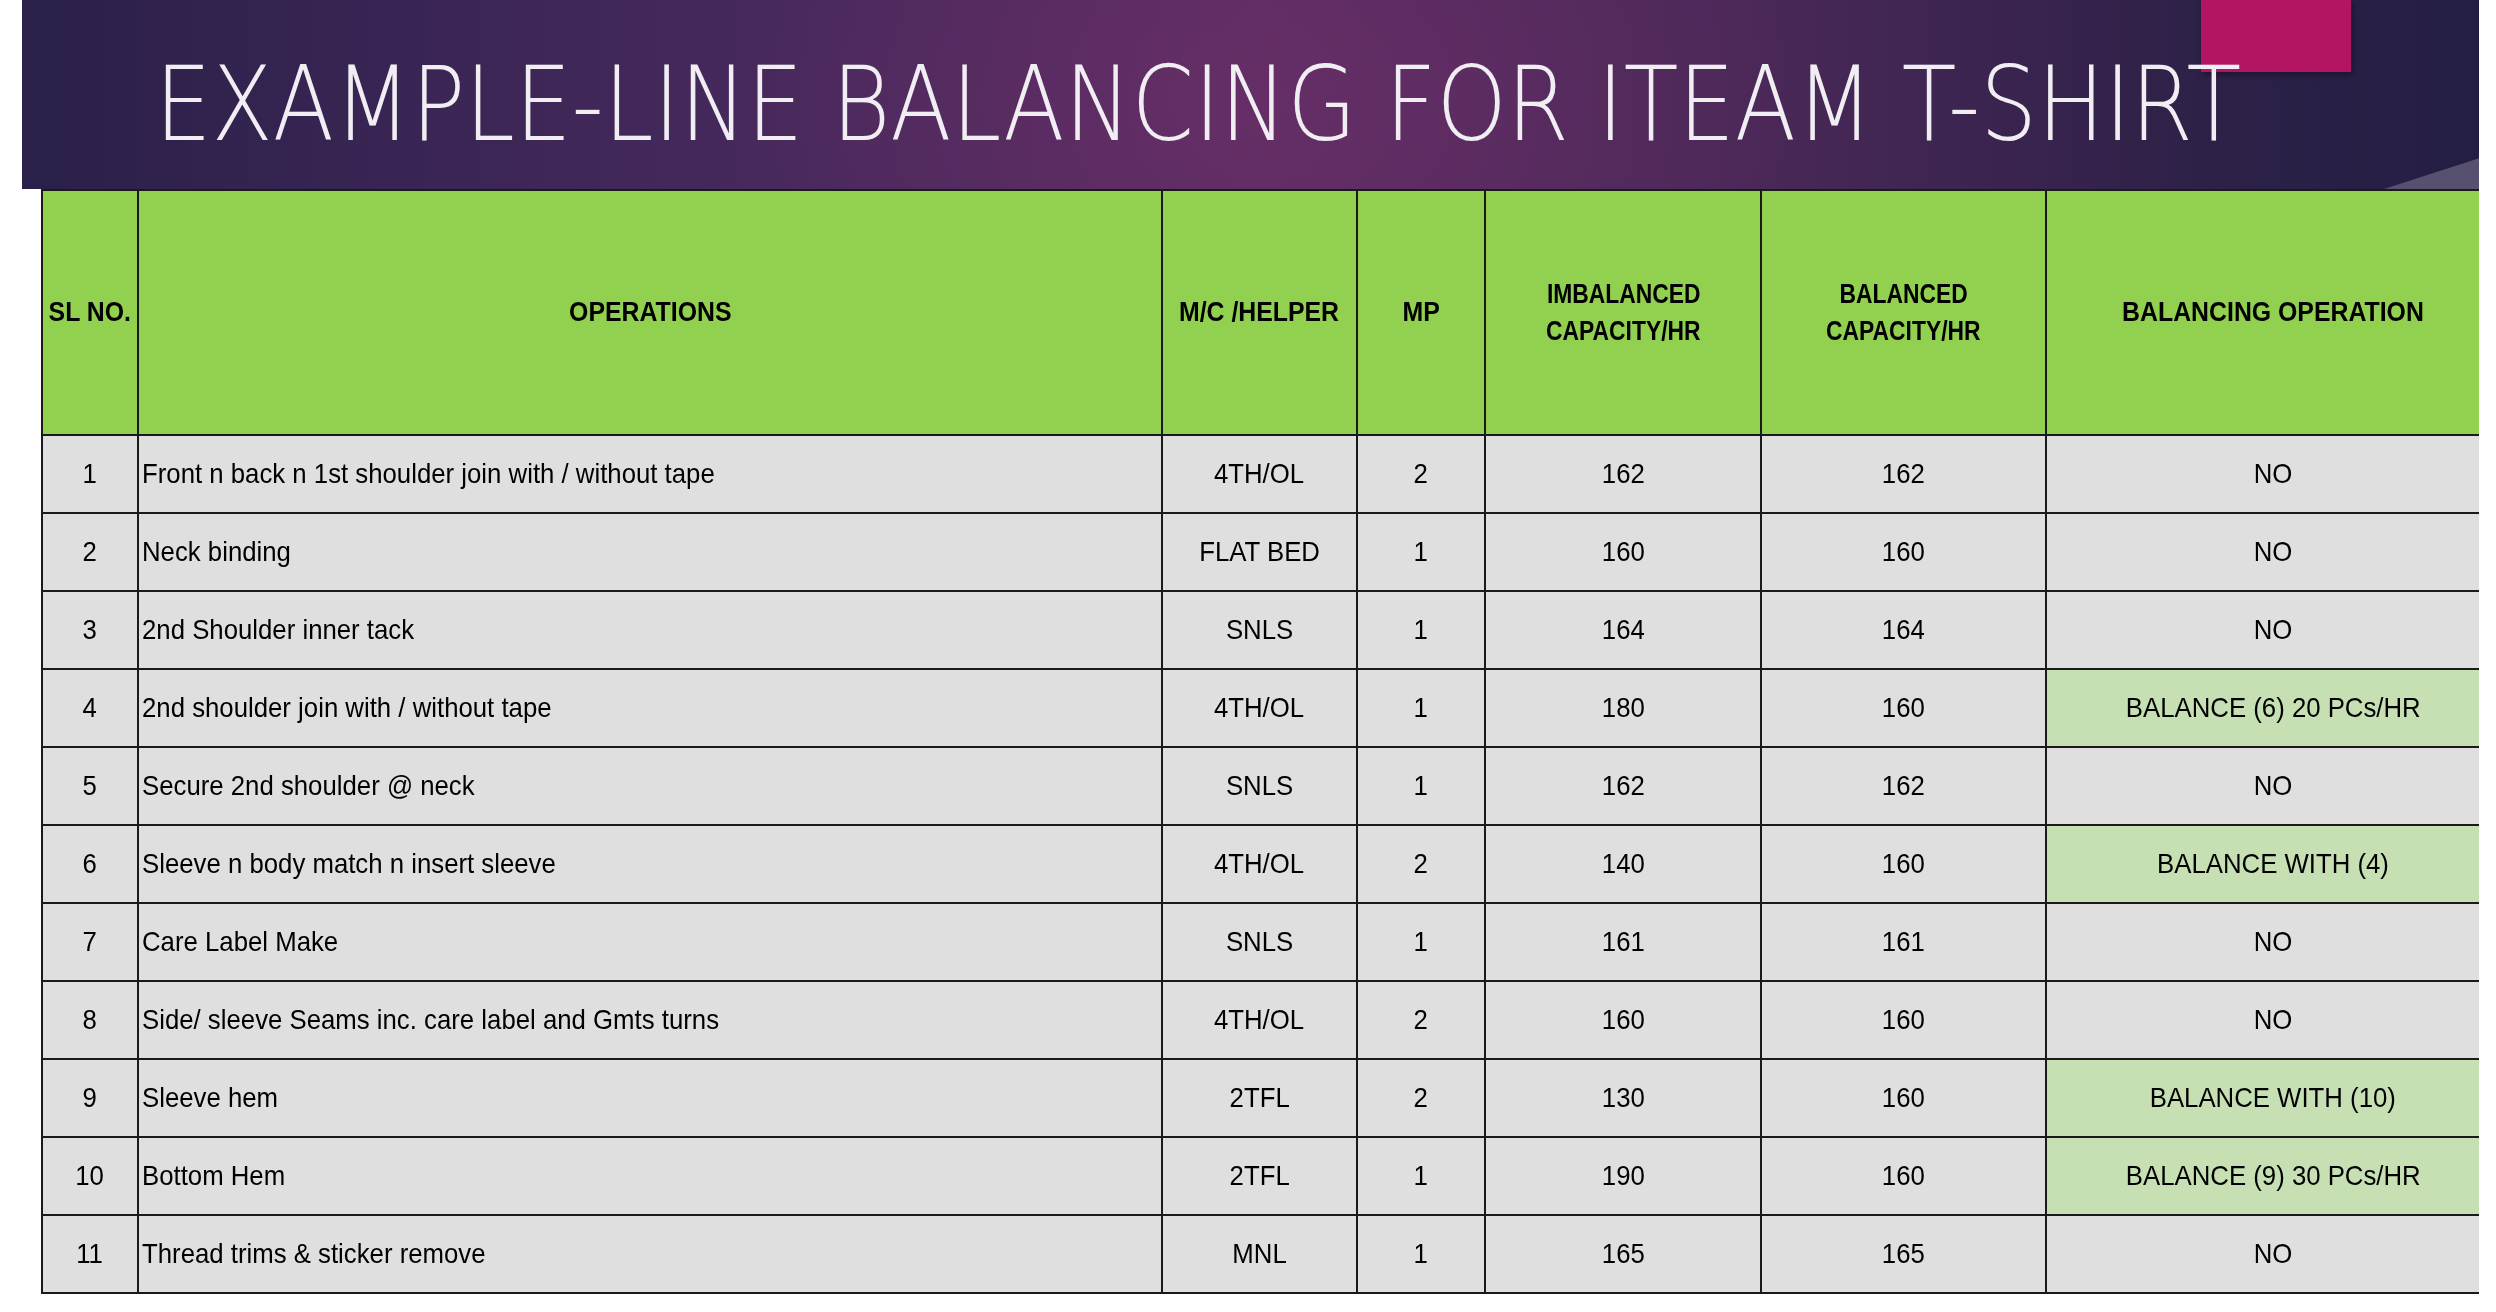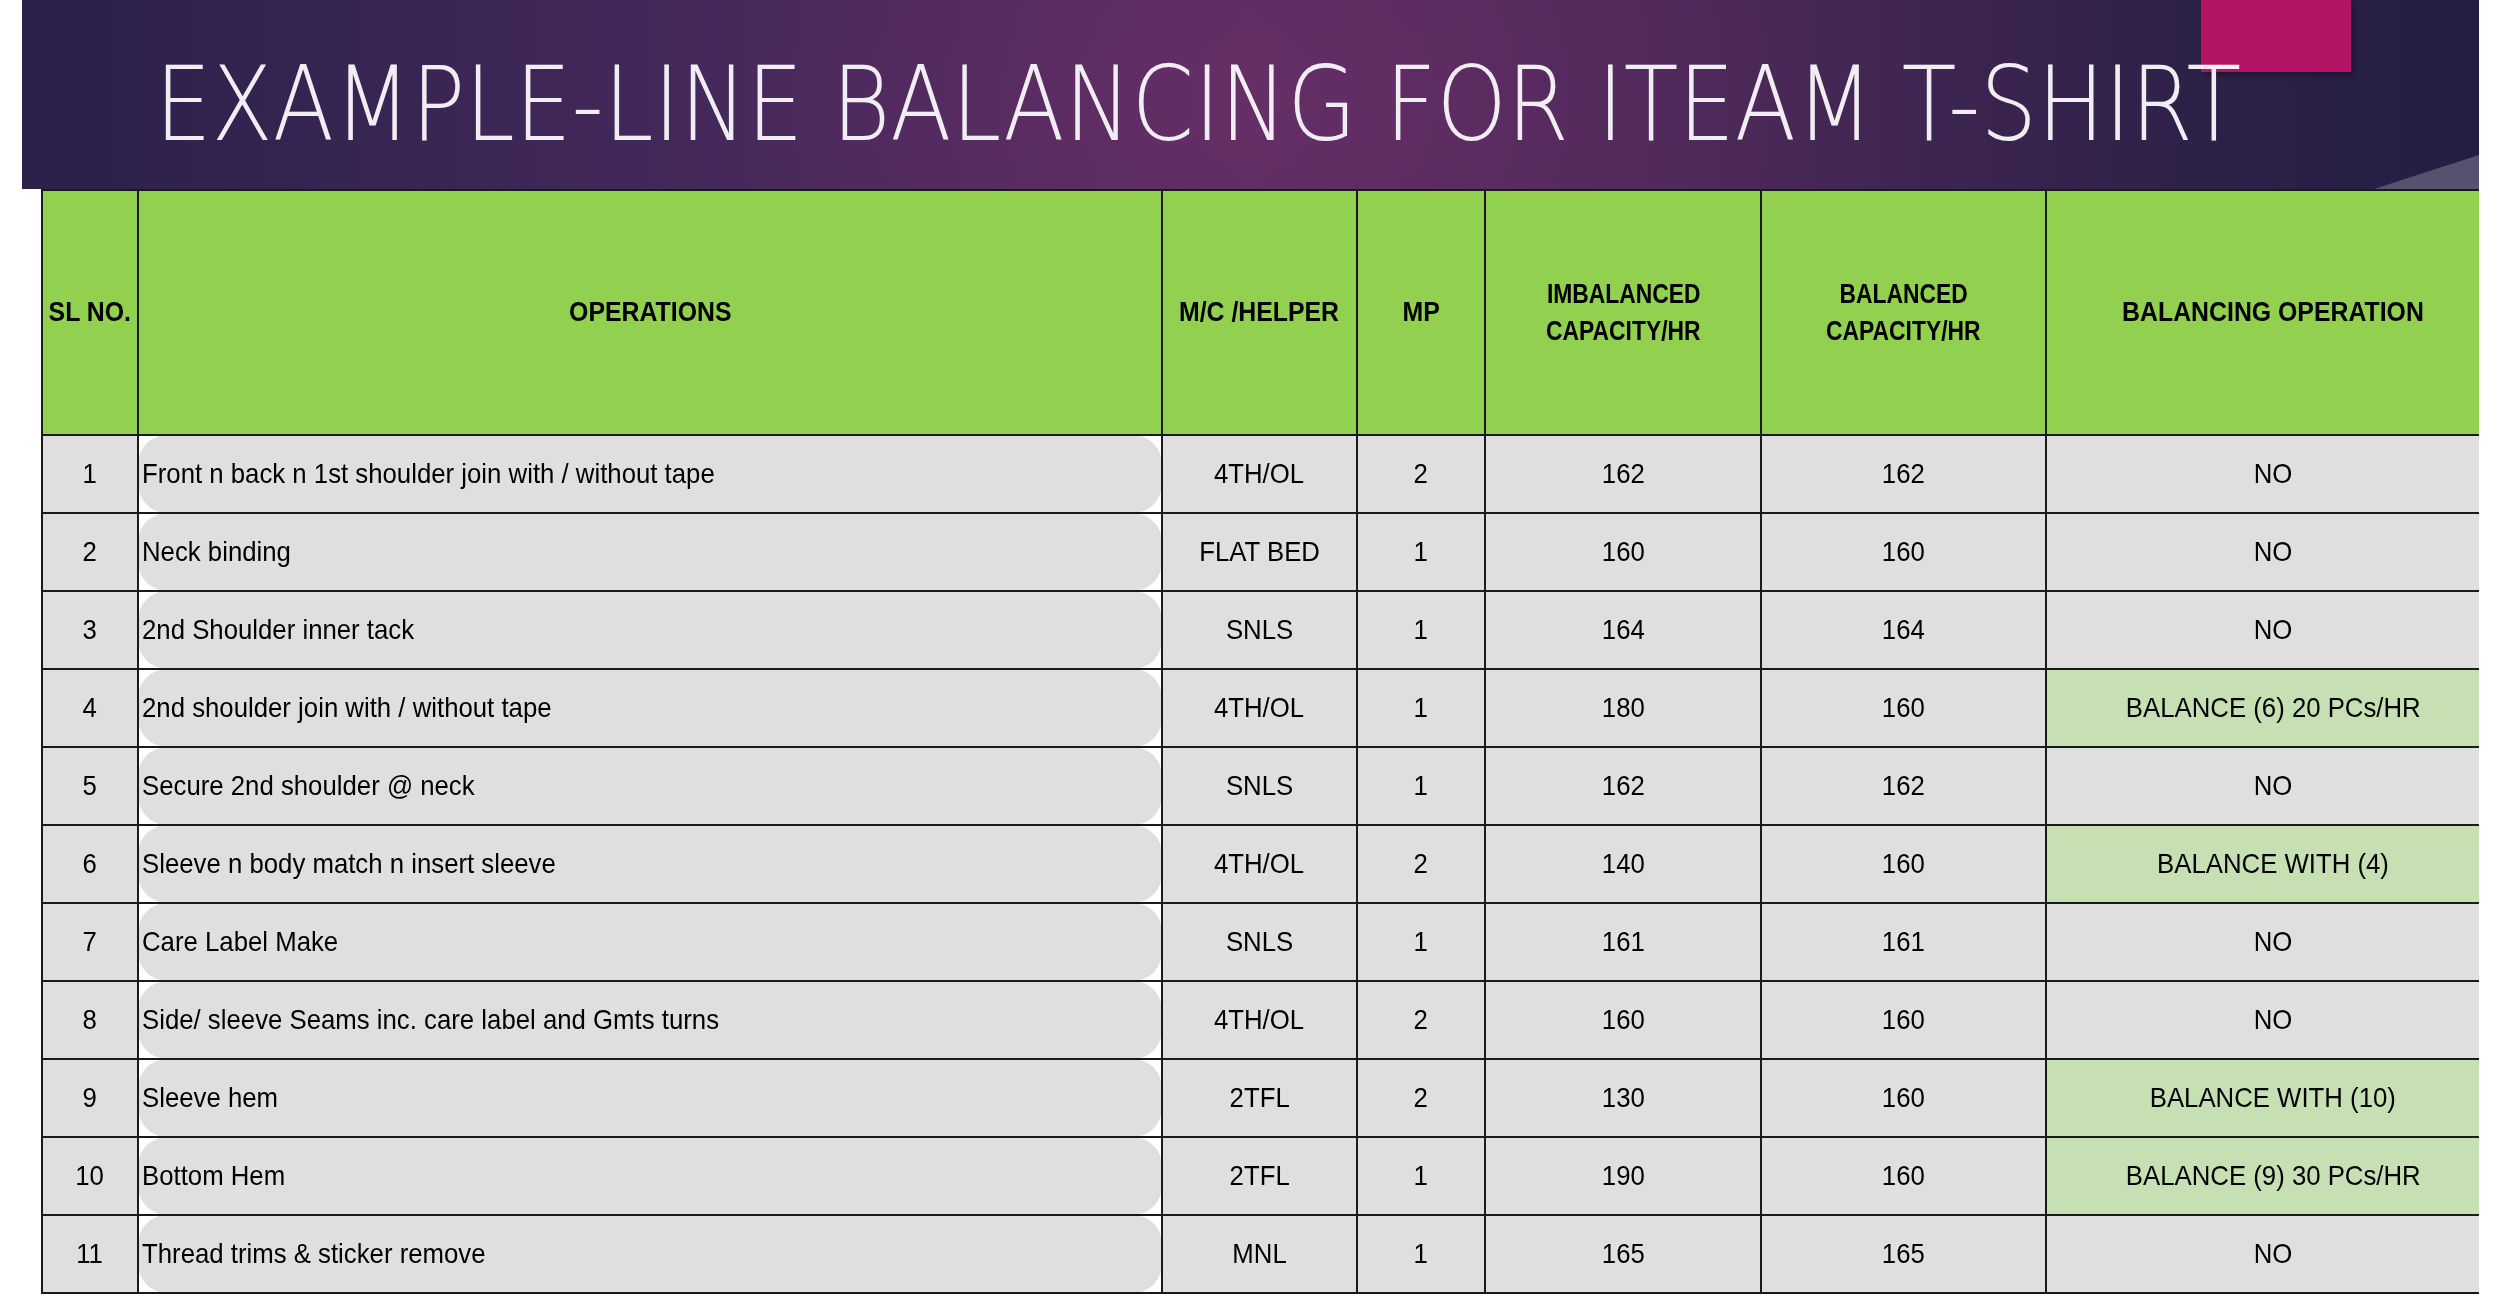--- a/index.html
+++ b/index.html
@@ -24,20 +24,21 @@
       overflow: hidden;
     }
     .title-band {
       position: absolute;
       left: 0;
       top: 0;
       width: 2457px;
       height: 189px;
       background: linear-gradient(90deg, #2a2049 0%, #42285a 25%, #5c2c62 50%, #4a2858 70%, #2e2148 88%, #241e44 100%);
       overflow: hidden;
+      padding-left: 10px;
     }
     .title-band .glow {
       position: absolute;
       left: 700px;
       top: -200px;
       width: 1100px;
       height: 600px;
       background: radial-gradient(ellipse at center, rgba(120,50,110,0.35) 0%, rgba(120,50,110,0) 70%);
     }
     .accent-rect {
@@ -99,21 +100,20 @@
       line-height: 37px;
     }
     table.lb td {
       background: #dfdfdf;
       height: 76px;
       font-size: 28px;
     }
     table.lb td.op {
       text-align: left;
       padding-left: 3px;
-      border-radius: 29px;
     }
     table.lb td.balanced {
       background: #c6e0b4;
       font-weight: normal;
     }
     table.lb th span, table.lb td span {
       display: inline-block;
       transform: scaleX(0.92);
     }
     table.lb td.op span { transform-origin: left center; }

